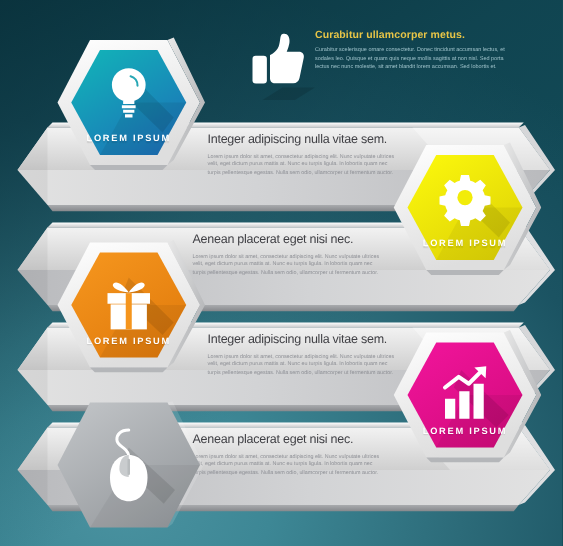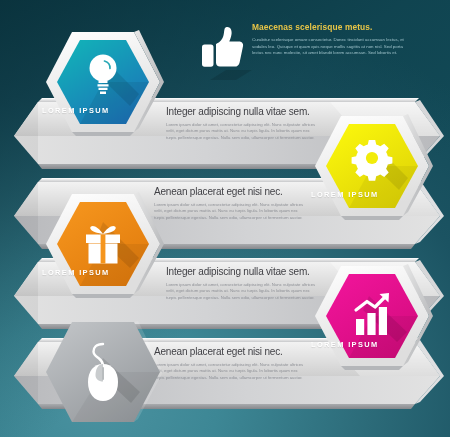--- a/index.html
+++ b/index.html
@@ -46,21 +46,21 @@
   .ribbon-body{
     font-size:4.3px;line-height:6.3px;color:#8d8f95;margin:0;width:152px;
   }
   .r-left .ribbon-txt{left:166px;top:14px;}
   .r-right .ribbon-txt{left:154px;top:14px;}
 
   
   .hex{position:absolute;width:122px;height:108px;}
   .hex svg{position:absolute;left:0;top:0;}
   .hex-label{
-    position:absolute;left:0;width:122px;
+    position:absolute;left:0;width:122px;text-align:center;
     font-size:7.4px;font-weight:bold;color:#ffffff;
     letter-spacing:1.4px;bottom:21px;
     text-shadow:0 1px 1px rgba(0,0,0,.12);
     margin-top:42px;
   }
   .hex-icon{position:absolute;left:0;top:0;width:122px;height:108px;}
 </style>
 </head>
 <body>
 
@@ -134,21 +134,21 @@
         <g>
           <path d="M30 46 L56 46 L40 56 L14 56 Z" fill="rgba(0,0,0,0.13)"></path>
           <path d="M20 20 C20 20 25 18 27 13 C28.6 9 27.6 4 30 3.2 C33.4 2 36 5 35.6 9.6
                    C35.3 13 33.4 17.4 33.4 17.4 L43 17.4 C46 17.4 47.6 19.6 47 22.2
                    L43.6 38.4 C43.1 41 41.2 42.6 38.6 42.6 L24 42.6 C21.6 42.6 20 41 20 38.6 Z" fill="#ffffff"></path>
           <rect x="6" y="20.5" width="11.5" height="22.2" rx="2.6" fill="#ffffff"></rect>
         </g>
       </svg>
     </div>
     <div class="header-txt">
-      <p class="header-title">Maecenas scelerisque metus.</p>
+      <p class="header-title">Curabitur ullamcorper metus.</p>
       <p class="header-body">Curabitur scelerisque ornare consectetur. Donec tincidunt accumsan lectus, et sodales leo. Quisque et quam quis neque mollis sagittis at non nisl. Sed porta lectus nec nunc molestie, sit amet blandit lorem accumsan. Sed lobortis et.</p>
     </div>
   </div>
 
   <div class="ribbon r-left" style="top:92px;z-index:2">
     <svg width="450" height="92" viewBox="0 0 450 92">
       <path d="M38 10 L415 10 L440 44 L415 72 L38 72 L14 44 Z" fill="url(#gPlateFace)"></path>
       <path d="M38 10 L415 10 L440 44 L14 44 Z" fill="url(#gPlateTop)"></path>
       <path d="M38 10 L415 10 L419 6 L42 6 Z" fill="url(#gEdge)"></path>
       <path d="M38 72 L415 72 L411 77 L42 77 Z" fill="url(#gBot)"></path>

